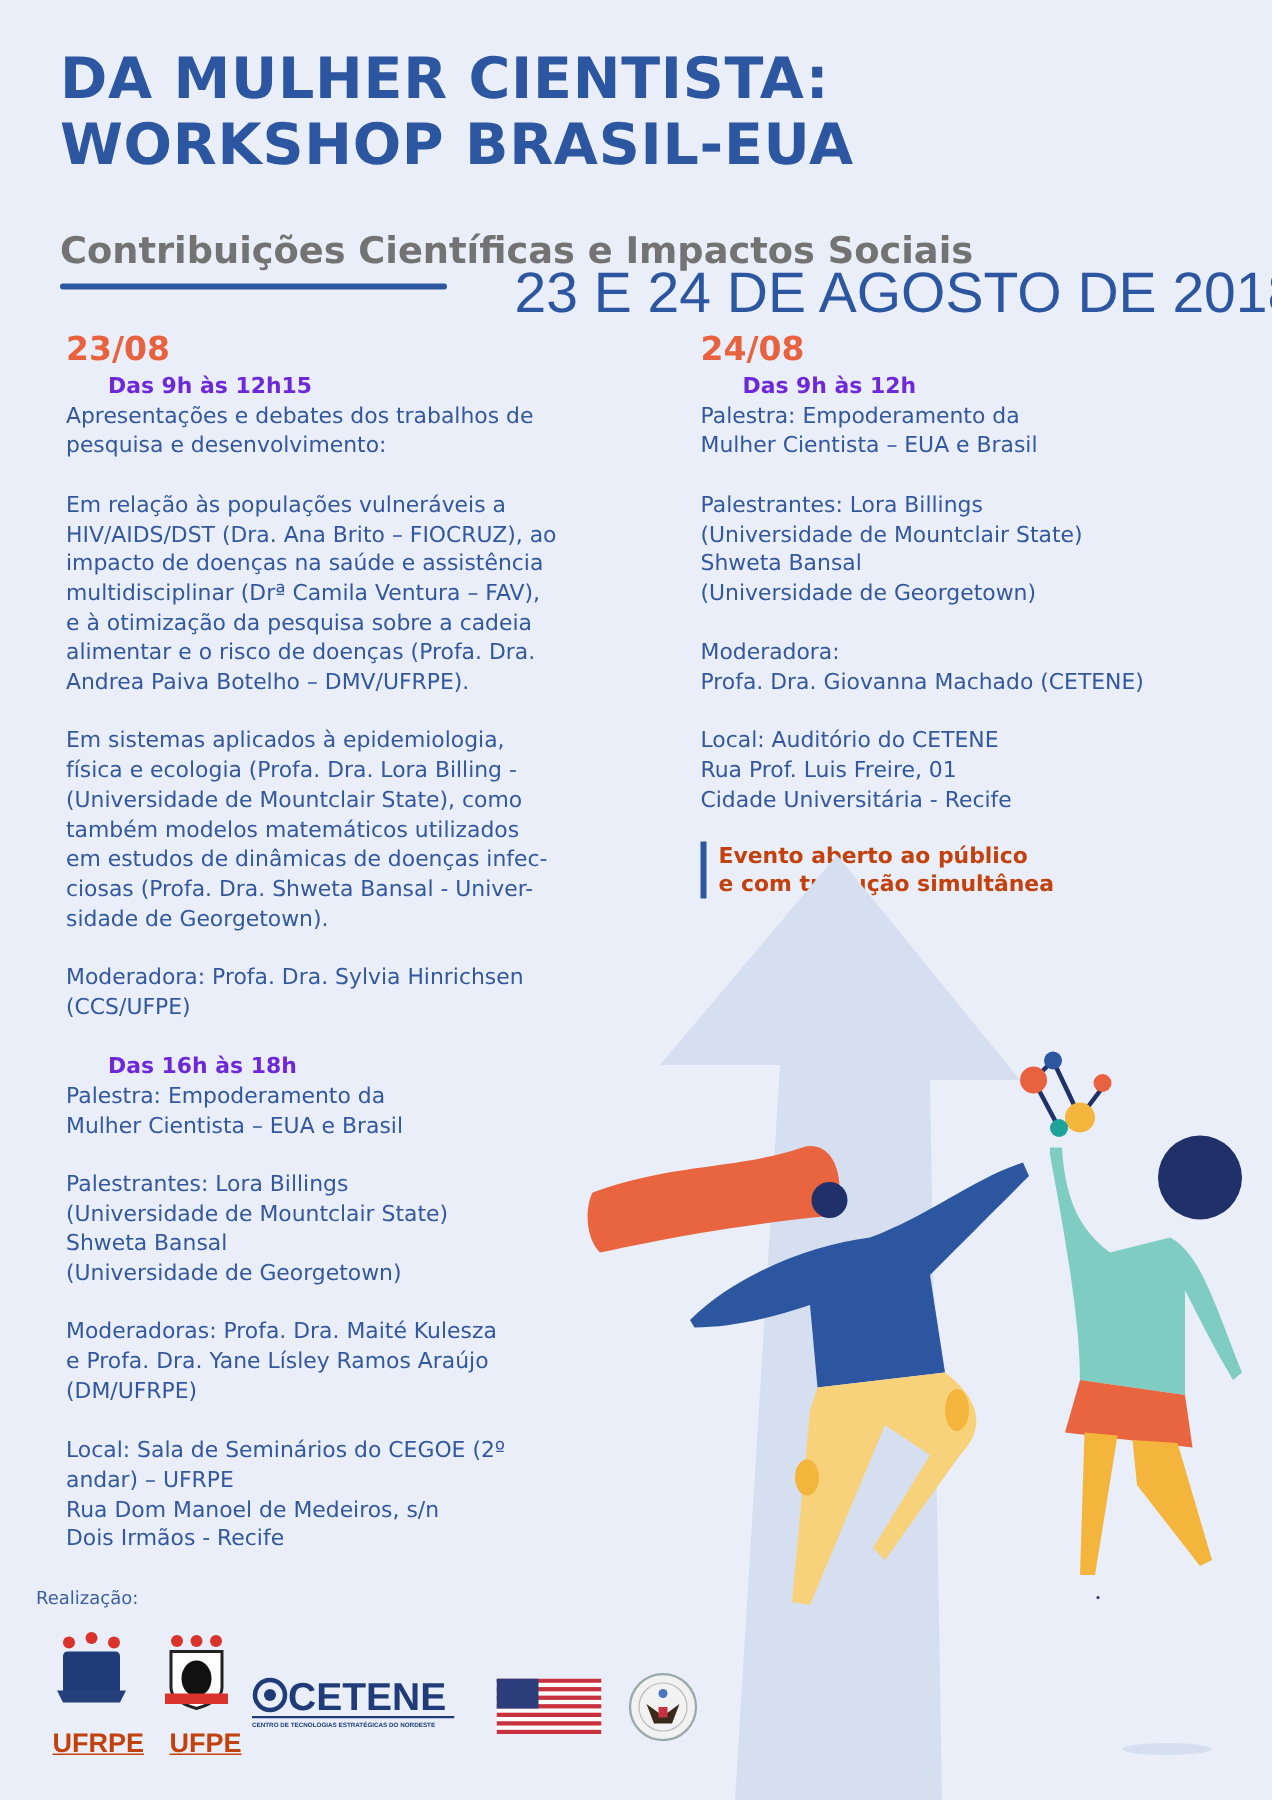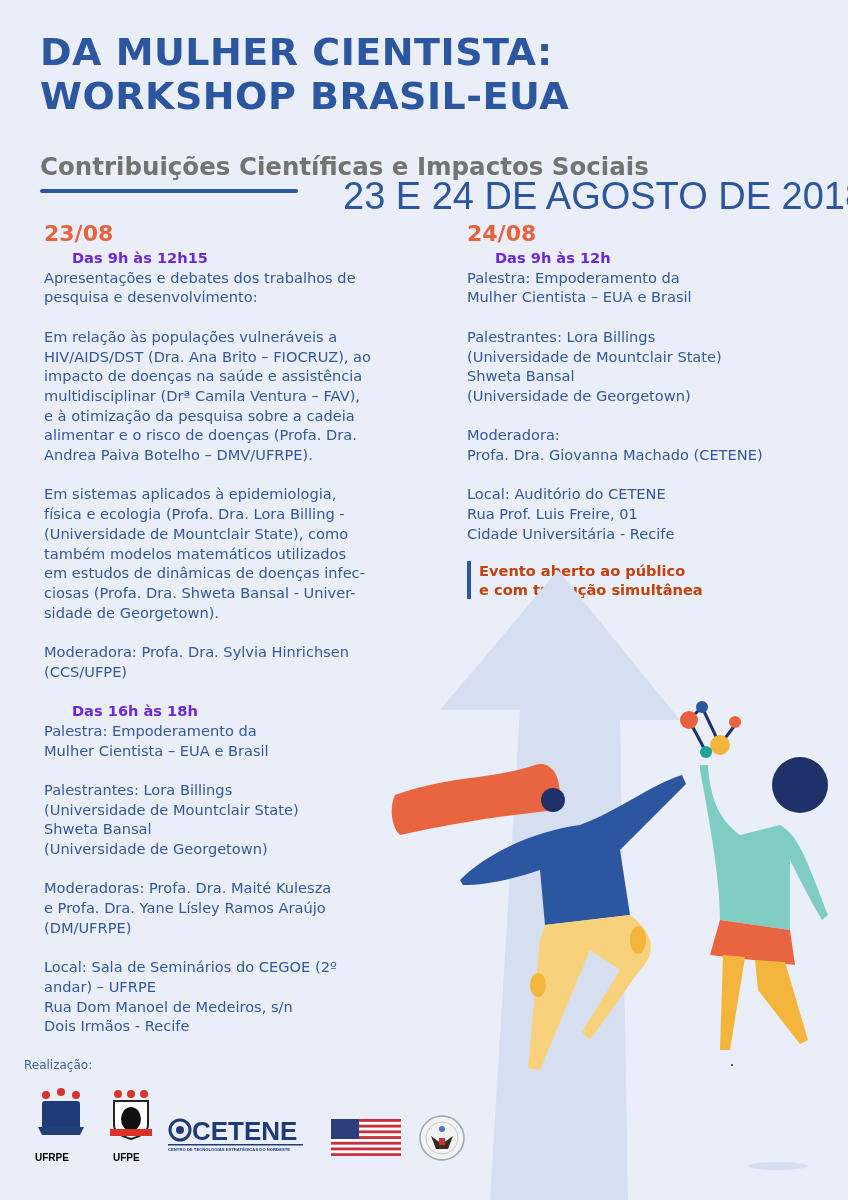--- a/index.html
+++ b/index.html
@@ -42,21 +42,21 @@
   .highlight {
     margin-top: 17px; border-left: 4px solid #2d56a0; padding-left: 8px;
     font-weight: bold; color: #c2410c; font-size: 14.6px; line-height: 19px;
     white-space: pre-line;
   }
   .realizacao {
     position: absolute; left: 24px; top: 1058px; font-size: 12px; color: #3b5fa0;
   }
   .logos { position: absolute; left: 0; top: 1085px; width: 480px; height: 90px; }
   .logo { position: absolute; text-align: right; }
-  .logo-label { position: absolute; font-weight: bold; font-size: 10px; color: #000000; font-family: "Liberation Sans", sans-serif; }
+  .logo-label { position: absolute; font-weight: bold; font-size: 18px; color: #c2410c; font-family: "Liberation Sans", sans-serif; text-decoration: underline; }
   .illus { position: absolute; left: 390px; top: 570px; width: 458px; height: 630px; }
 </style>
 </head>
 <body>
 
 <div class="title">
   <span>DA MULHER CIENTISTA:</span>
   <span>WORKSHOP BRASIL-EUA</span>
 </div>
 <div class="subtitle">Contribuições Científicas e Impactos Sociais</div>

